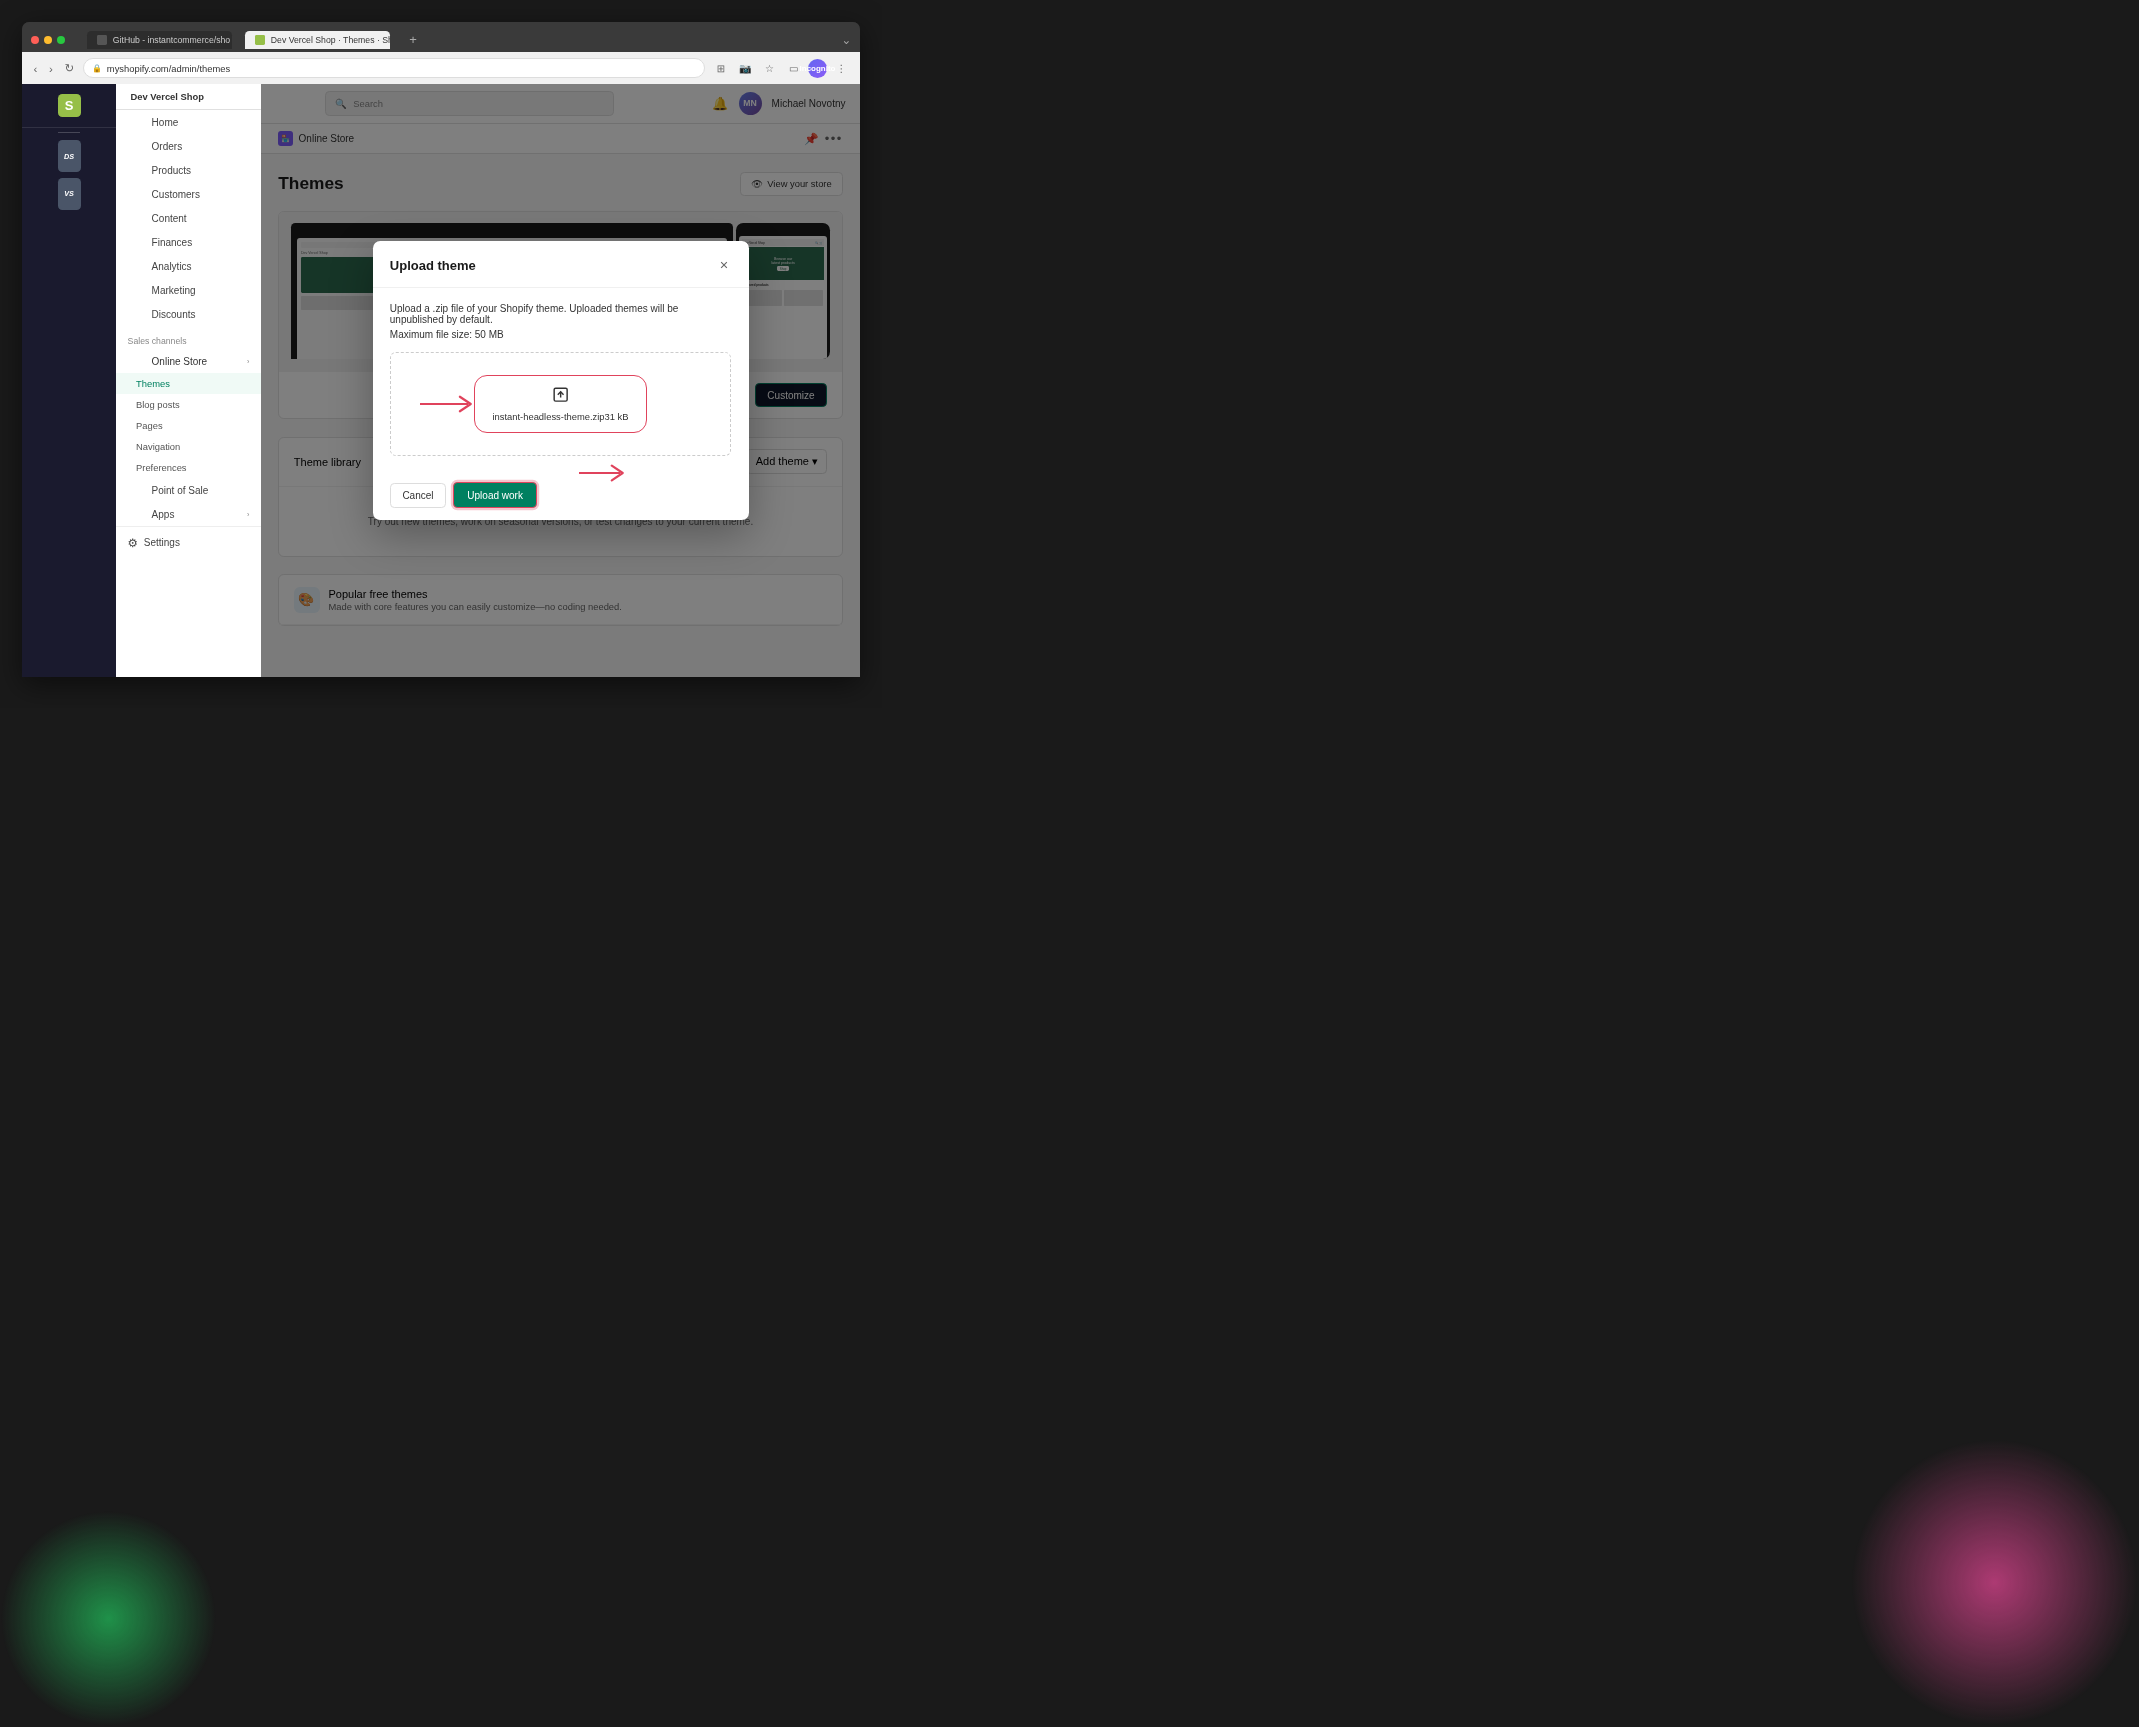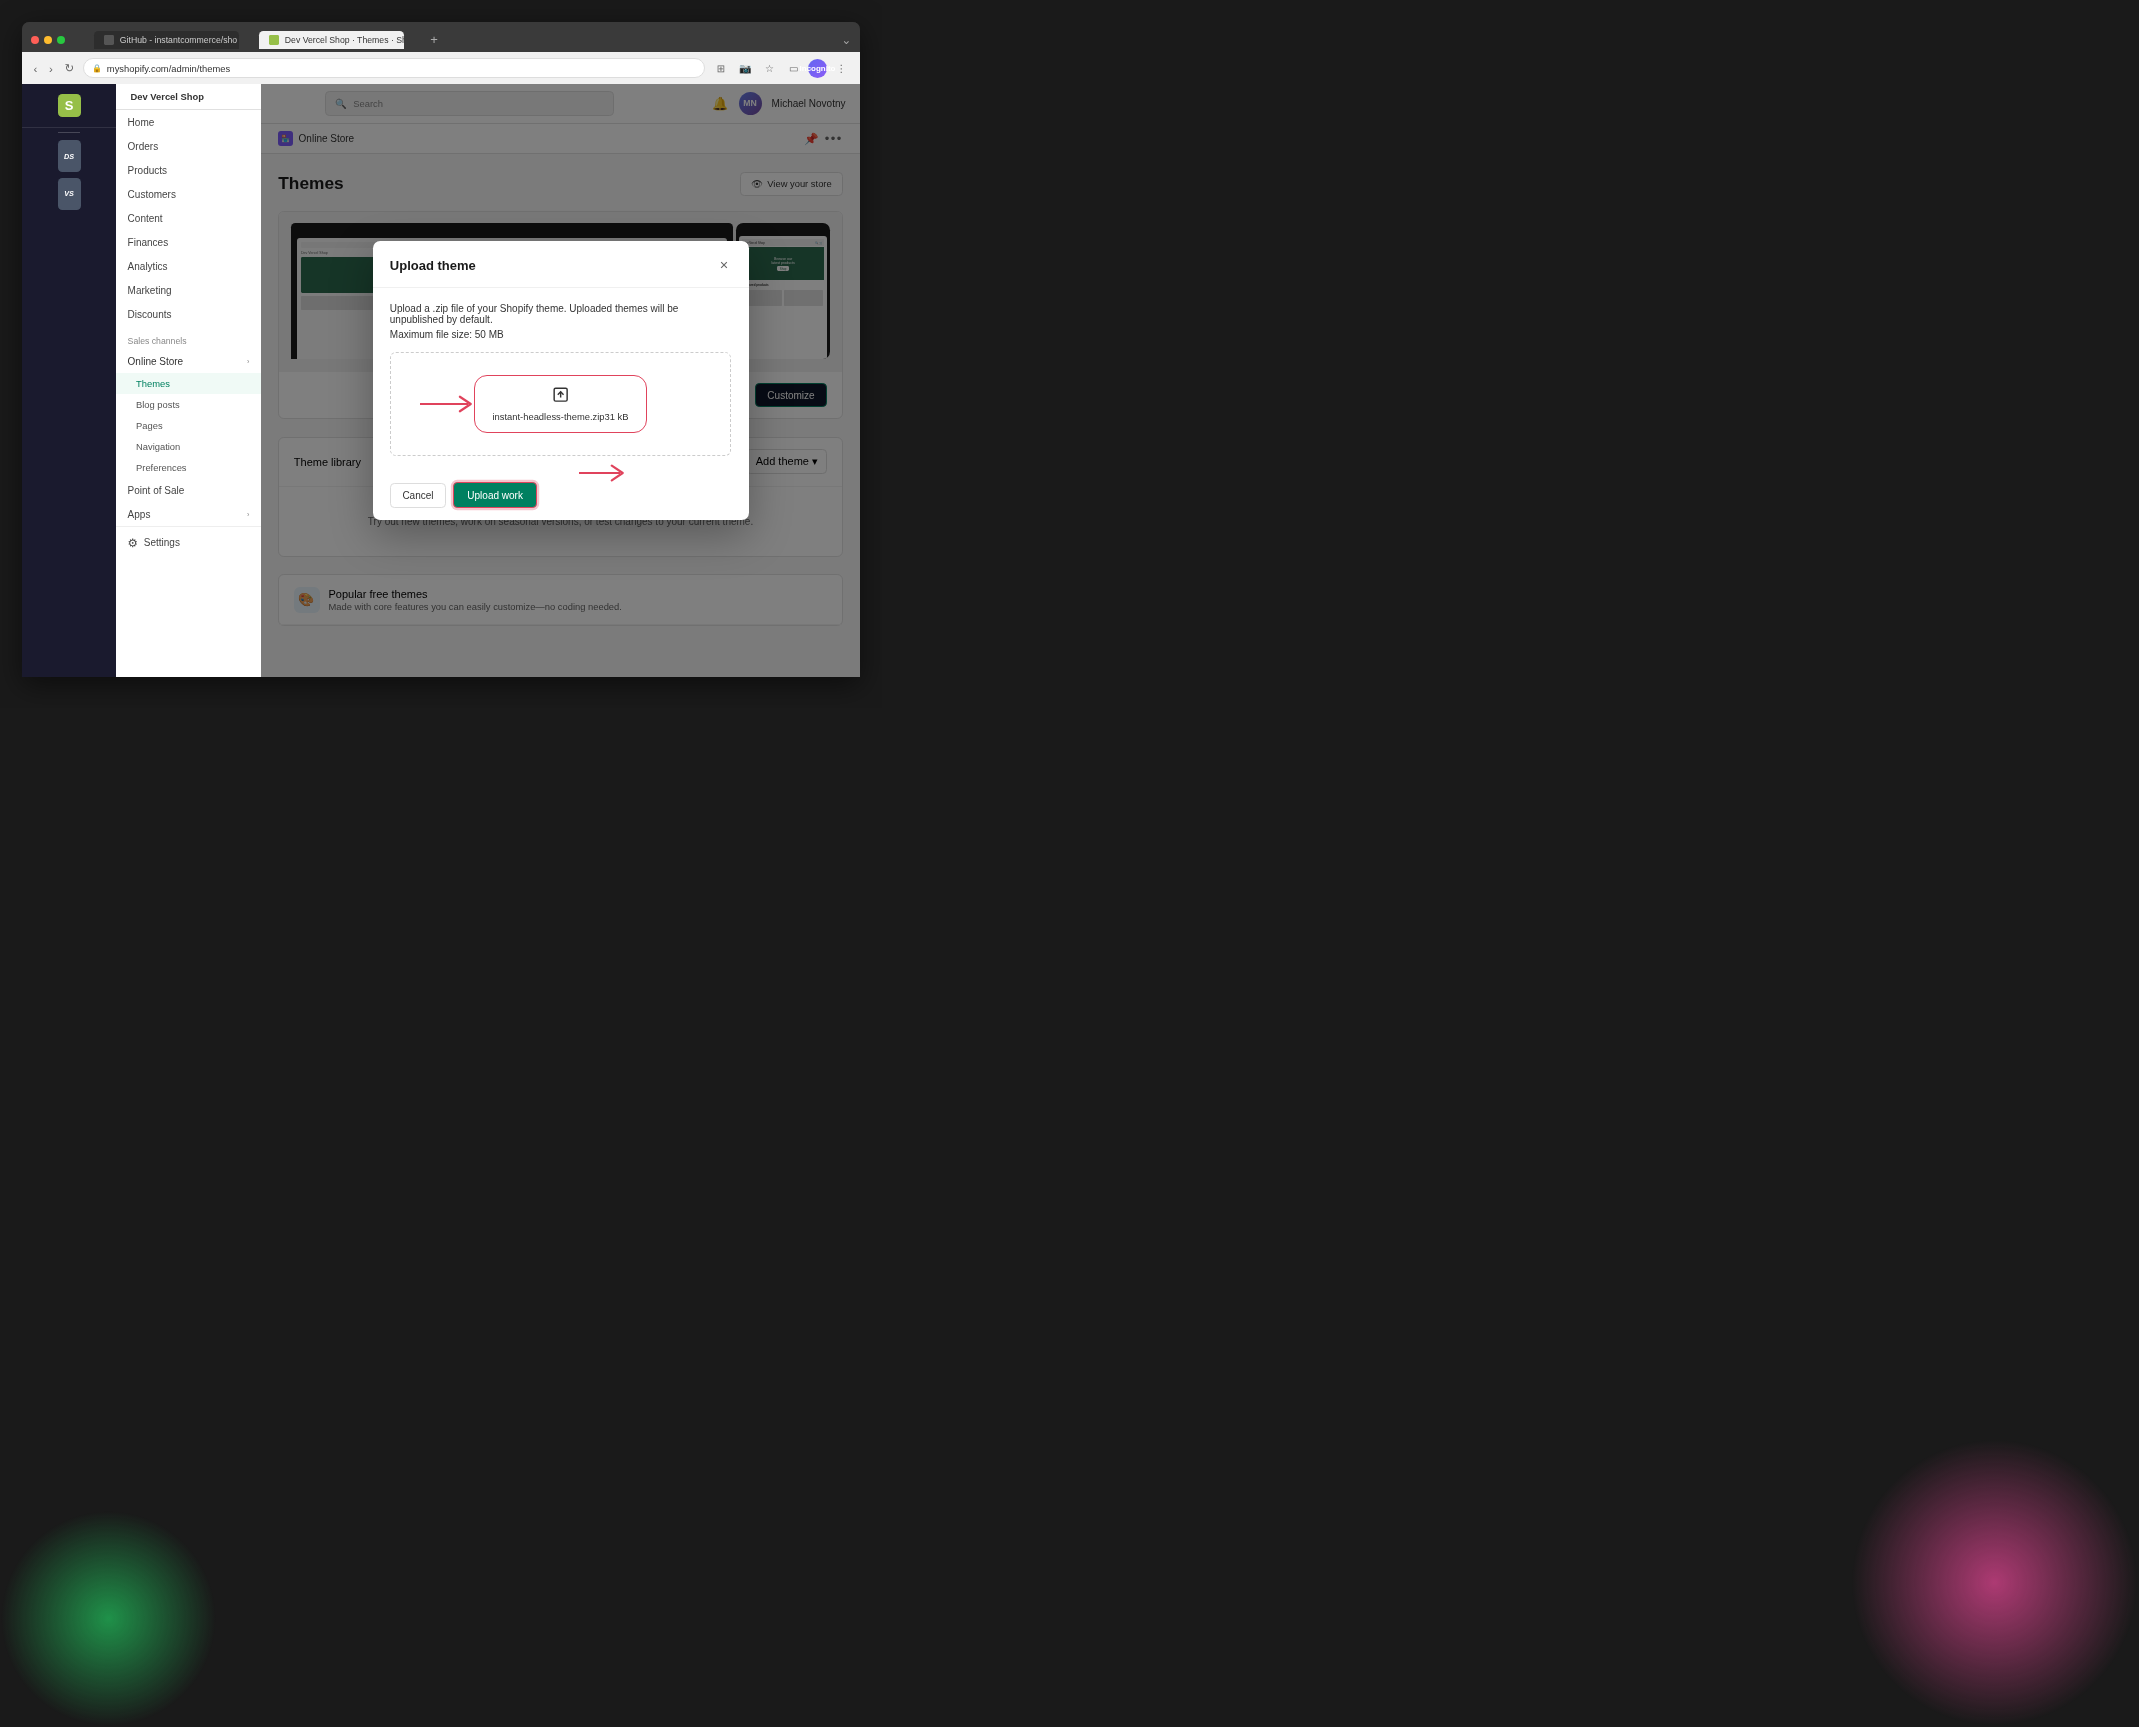--- a/index.html
+++ b/index.html
@@ -40,21 +40,21 @@
       margin: 22px 22px 0 22px;
       box-shadow: 0 7.2px 29px rgba(0,0,0,0.5);
     }
 
     .browser-tab-bar {
       background: #3a3a3a;
       display: flex;
       align-items: center;
       padding: 5.8px 8.7px 0 8.7px;
       height: 30px;
-      gap: 20px;
+      gap: 13px;
     }
 
     .browser-controls {
       display: flex;
       gap: 4.3px;
       margin-right: 8.7px;
     }
 
     .browser-dot {
       width: 8.7px; height: 8.7px;
@@ -237,20 +237,21 @@
     }
 
     .nav-item {
       padding: 6.5px 11.6px;
       font-size: 10px;
       color: #444;
       cursor: pointer;
       display: flex;
       align-items: center;
       justify-content: space-between;
+      margin-left: 24px;
     }
     .nav-item.active { color: #333; font-weight: 500; }
 
     .nav-section-label {
       padding: 10px 11.6px 2.9px;
       font-size: 8.7px;
       color: #888;
       font-weight: 500;
     }
 

